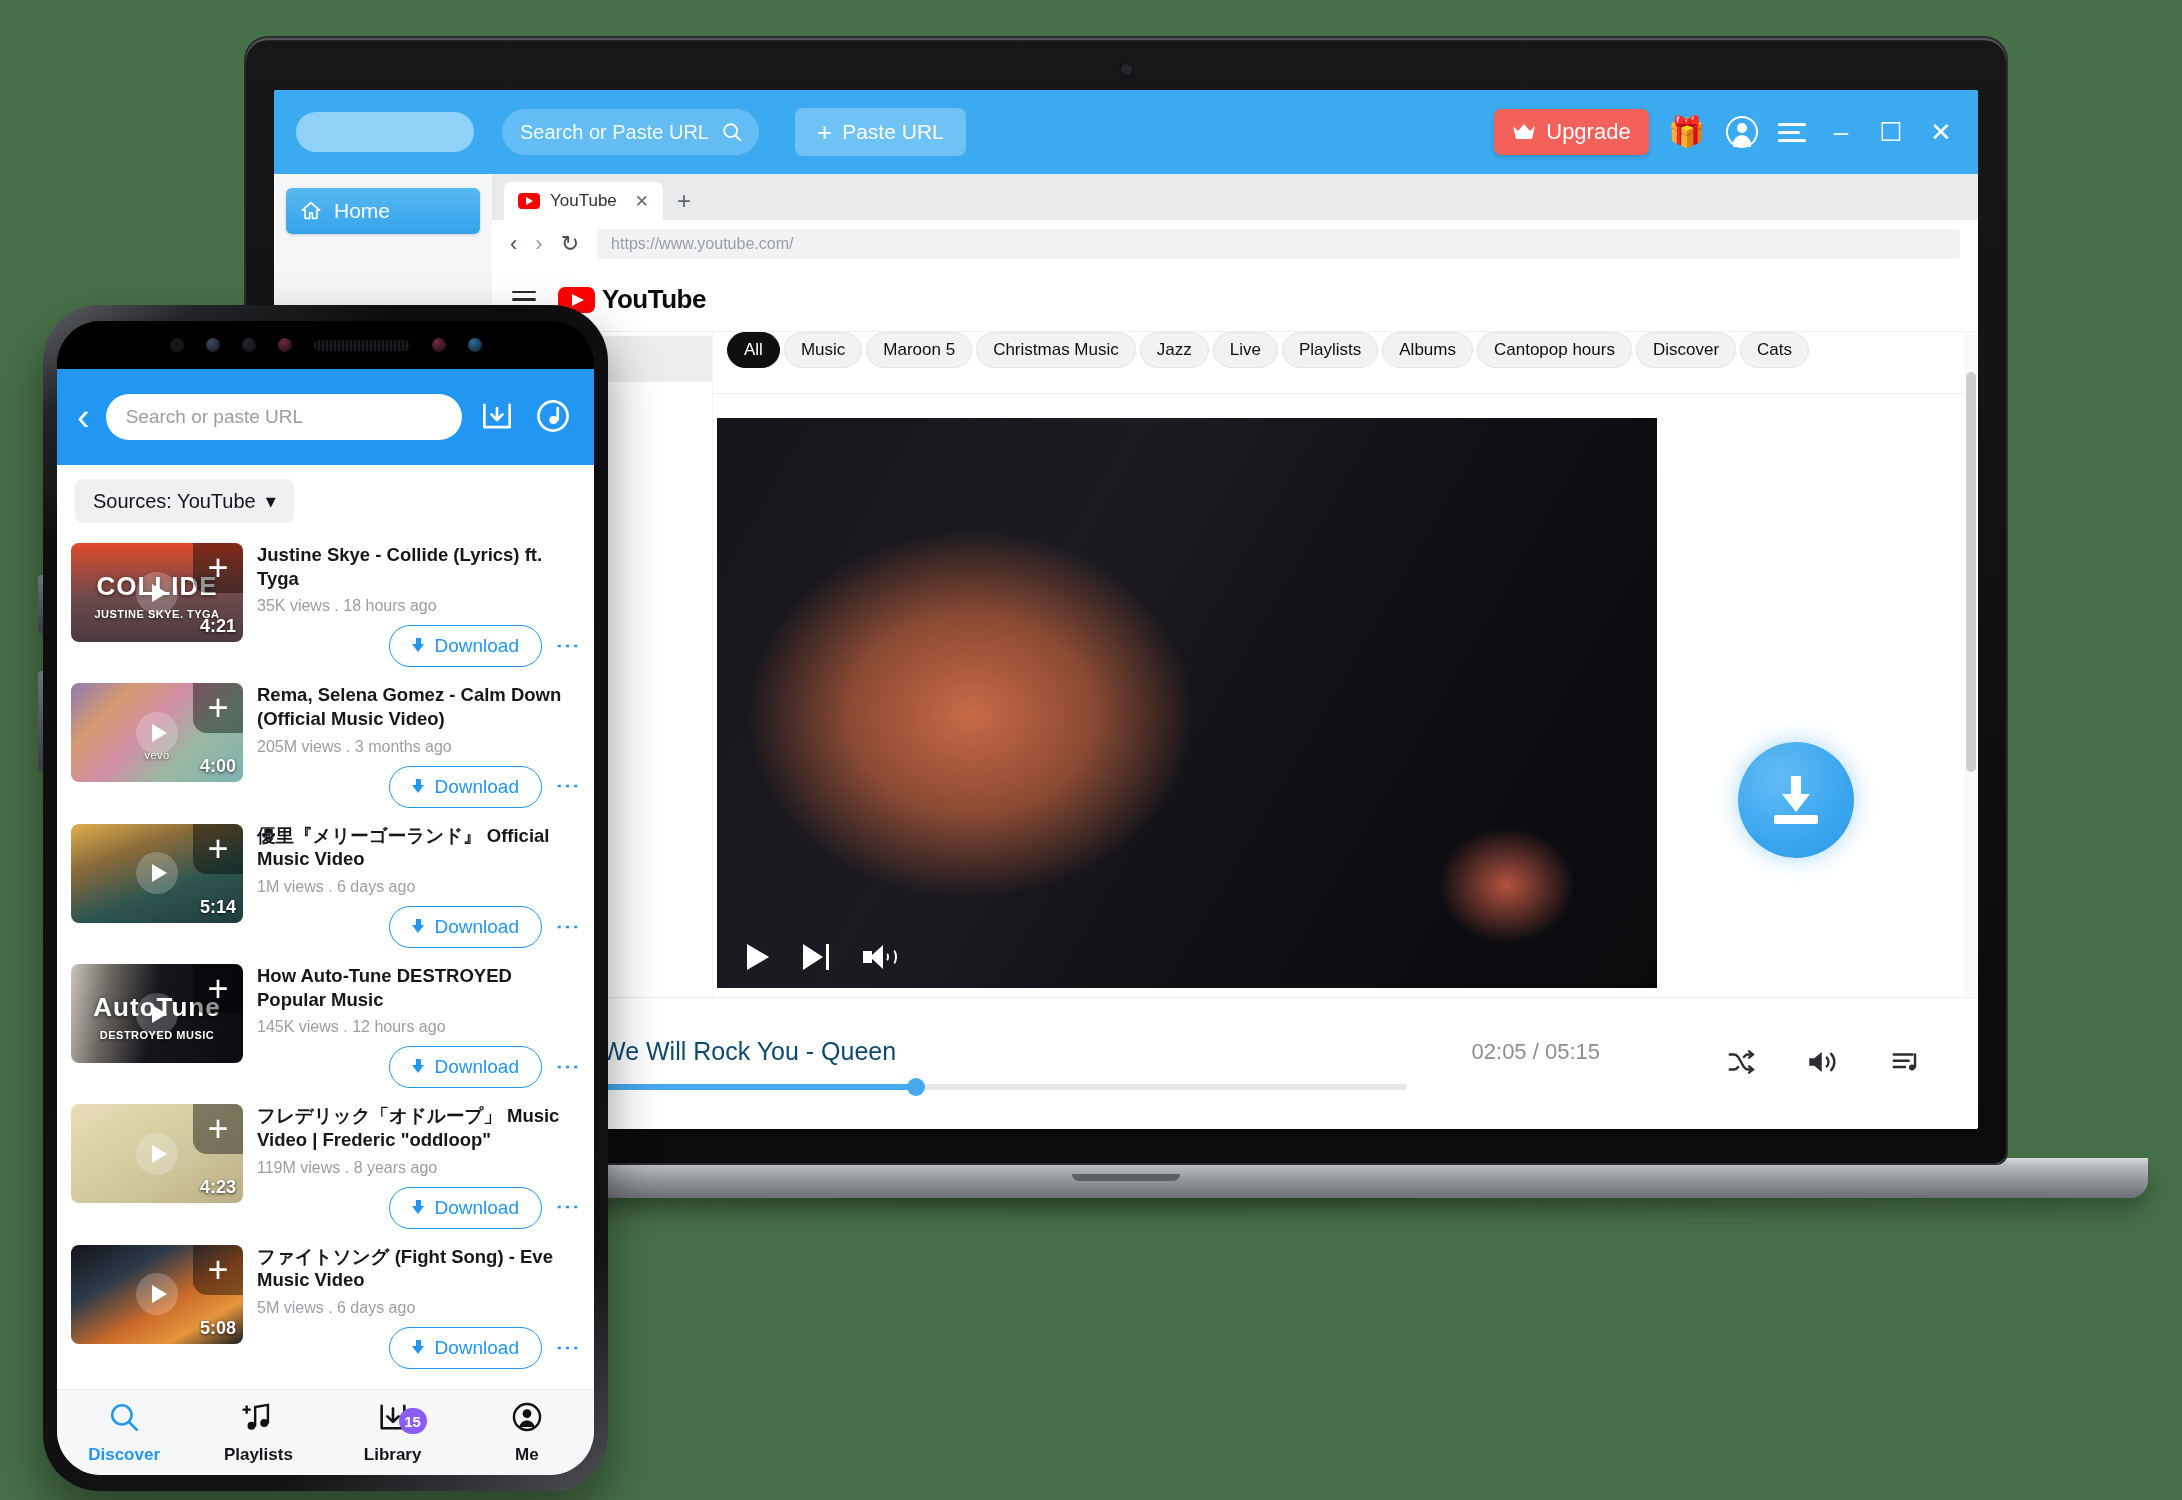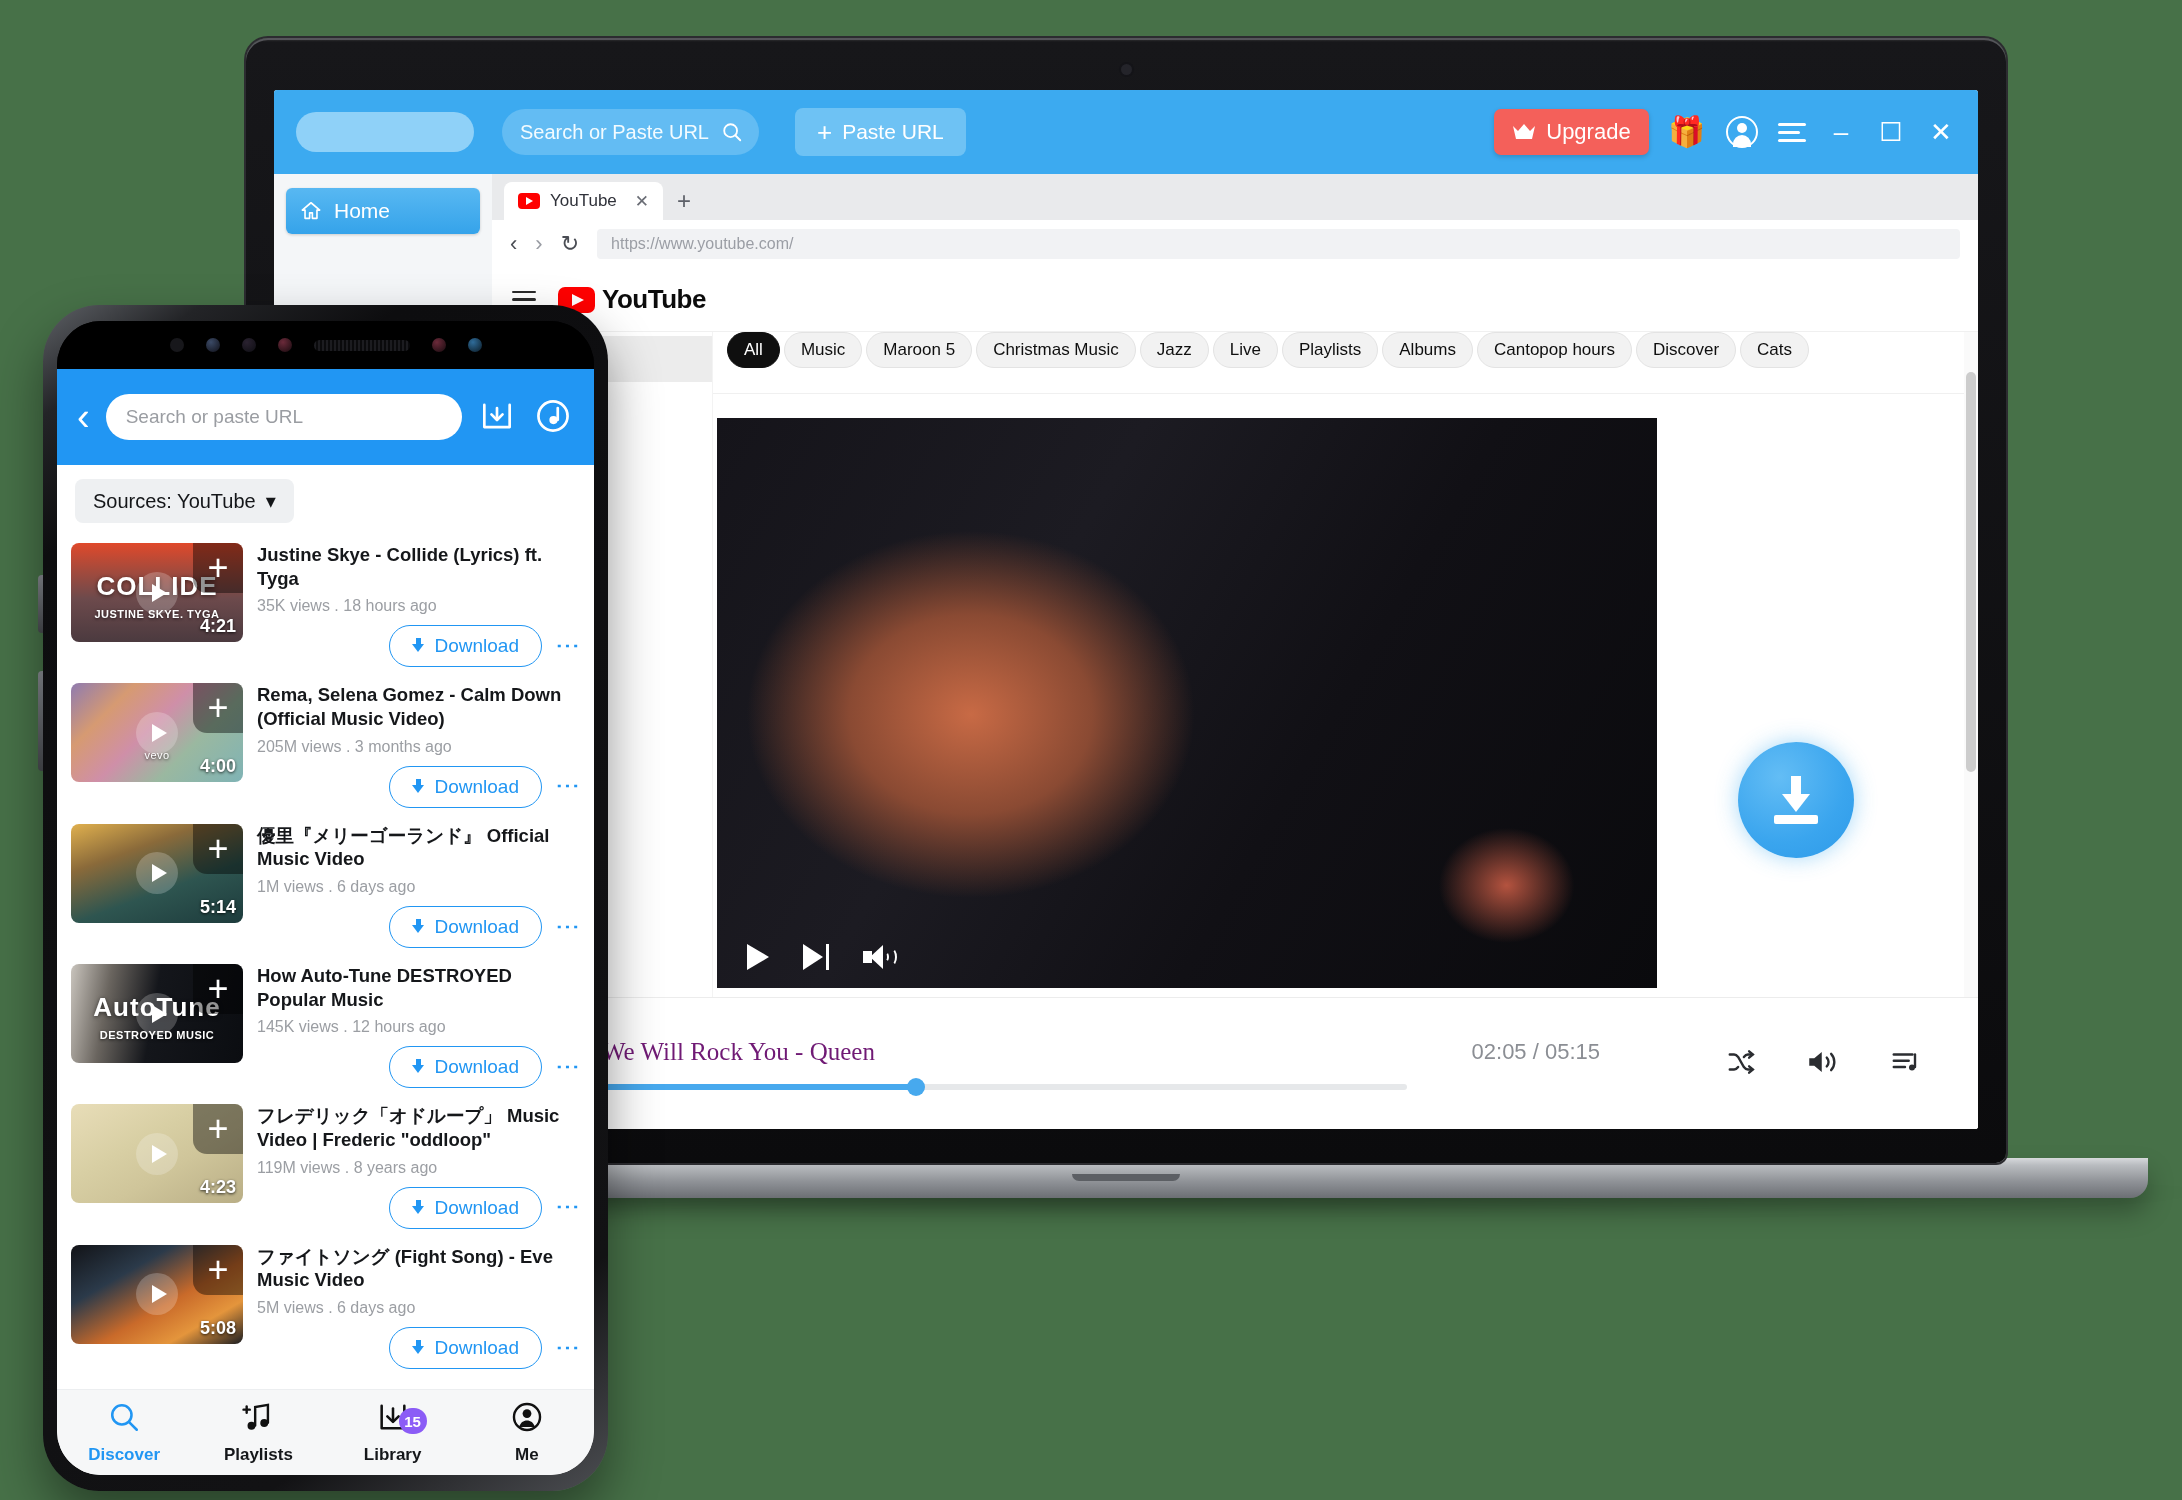--- a/index.html
+++ b/index.html
@@ -166,21 +166,21 @@
   .play-fab {
     position:absolute; left: -24px; top: 30px; width: 64px; height:64px; border-radius:50%;
     background: radial-gradient(circle at 38% 32%, #5fbcf5 0%, #38a4ed 62%, #2d99e8 100%);
     display:flex;align-items:center;justify-content:center; box-shadow:0 0 16px rgba(60,170,240,.4); cursor:pointer;
   }
   .play-fab .skip2{display:flex;align-items:center;gap:2px;}
   .play-fab .t{width:0;height:0;border-left:14px solid #fff;border-top:9px solid transparent;border-bottom:9px solid transparent;}
   .play-fab .b{width:3px;height:18px;background:#fff;}
   .pb-center { margin-left: 110px; flex:1; }
   .pb-toprow { display:flex; align-items:center; }
-  .pb-title { font-size: 25px; color:#701a75;font-family:Liberation Serif, serif; }
+  .pb-title { font-size: 25px; color:#0c4a6e; }
   .pb-time { margin-left:auto; font-size: 22px; color:#8b8e94; padding-right: 96px;}
   .pb-track { margin-top: 18px; height: 6px; background:#e6e8ea; border-radius:3px; position:relative; width: 805px; cursor:pointer;}
   .pb-fill { height:100%; width: 39%; background:#47a9ee; border-radius:3px;}
   .pb-knob { position:absolute; left: 39%; top:-6px; width:18px;height:18px;border-radius:50%;background:#47a9ee; margin-left:-9px;}
   .pb-right { display:flex; align-items:center; gap: 48px; margin-left: 28px; }
   .ico-btn { cursor:pointer; color:#2b2d31; }
 
   
   #phone {
     position:absolute; left: 43px; top: 305px; width: 565px; height: 1186px;

